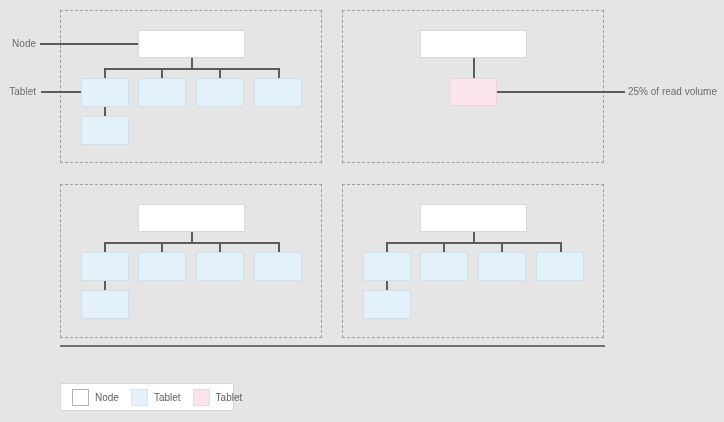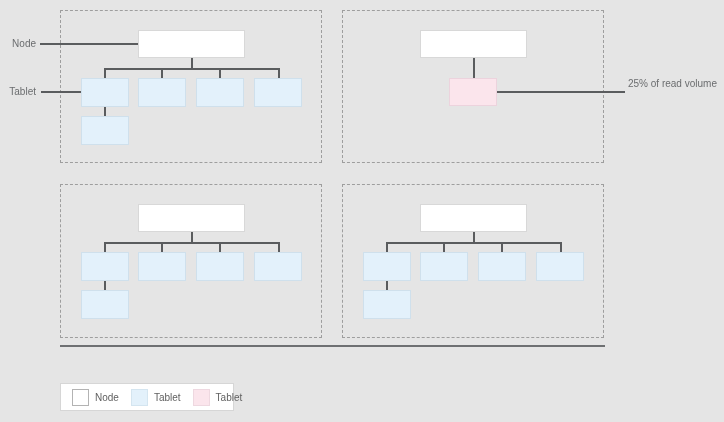--- a/index.html
+++ b/index.html
@@ -41,21 +41,21 @@
   .v-hot{left:130px;top:47px;width:2px;height:21px;}
 
   
   .leader{position:absolute;background:#5a5c5e;height:2px;}
   #leader-node{left:40px;top:43px;width:98px;}
   #leader-tablet{left:41px;top:91px;width:40px;}
   #leader-read{left:497px;top:91px;width:128px;}
   .ann{position:absolute;font-size:10px;line-height:12px;color:#6b6d6f;white-space:nowrap;}
   #lbl-node{left:0;top:38px;width:36px;text-align:right;}
   #lbl-tablet{left:0;top:86px;width:36px;text-align:right;}
-  #lbl-read{left:628px;top:78px;}
+  #lbl-read{left:628px;top:86px;}
 
   
   #cluster-line{position:absolute;left:60px;top:345px;width:545px;height:2px;background:#6e7072;}
   #cluster-title{position:absolute;left:60px;top:351px;width:545px;text-align:center;
     font-size:12px;color:#35373a;}
 
   
   #legend{position:absolute;left:60px;top:383px;width:174px;height:28px;
     background:#ffffff;border:1px solid #d6d6d6;
     display:flex;align-items:center;padding-left:11px;}

